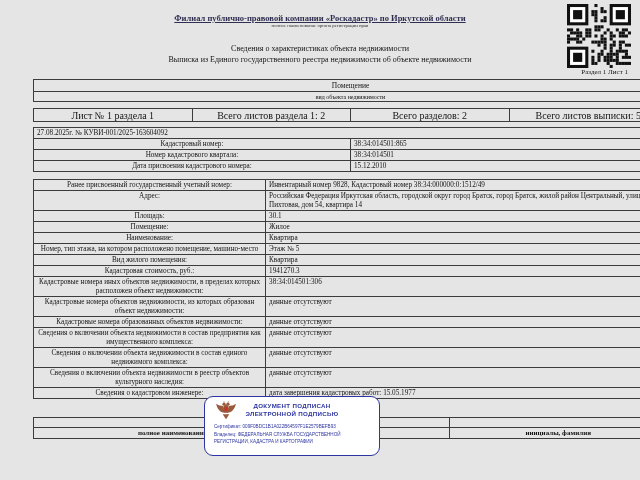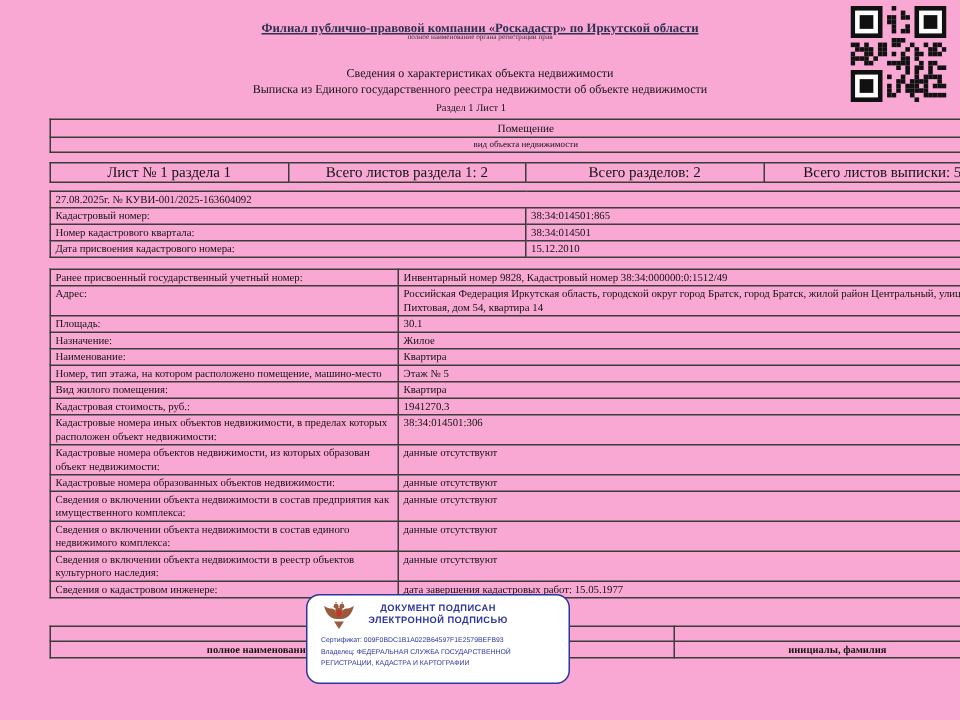--- a/index.html
+++ b/index.html
@@ -1,35 +1,35 @@
 <!DOCTYPE html>
 <html><head>
 <meta charset="utf-8">
 <style>
   html,body{margin:0;padding:0;background:#fff;}
-  .page{position:relative;width:640px;height:480px;background:#f9a8d4;overflow:hidden;
+  .page{position:relative;width:640px;height:480px;background:#e5e5e5;overflow:hidden;
         font-family:"Liberation Serif","DejaVu Serif",serif;color:#141414;}
   .center{text-align:center;}
   .org-name{padding-top:13px;font-size:8.5px;font-weight:bold;text-decoration:underline;color:#2f2f52;line-height:10px;}
   .org-caption{font-size:4.8px;color:#333;line-height:6px;}
   .doc-title{font-size:8px;line-height:10px;margin-top:1px;}
   .section-title{font-size:8px;line-height:10px;margin-top:15px;}
   .basis-line{font-size:7.8px;line-height:10px;margin:5px 8px 0 8px;text-align:left;}
-  .section-sheet{font-size:7px;line-height:9px;margin:3px 12px 0 0;text-align:center;}
+  .section-sheet{font-size:7px;line-height:9px;margin:3px 12px 0 0;text-align:right;}
   table{border-collapse:collapse;table-layout:fixed;width:635px;margin-left:33px;}
   td{border:1px solid #3c3c3c;font-size:7.2px;line-height:9px;padding:0.5px 3px;vertical-align:top;
      overflow:hidden;word-wrap:break-word;}
   .tblA{margin-top:2px;}
   .tblA .obj-type{text-align:center;font-size:7.5px;padding:1px 3px;}
   .tblA .obj-caption{text-align:center;font-size:6px;line-height:8px;}
   .tblB{margin-top:6px;}
   .tblB td{text-align:center;font-size:10px;padding:1.5px 3px;}
   .tblC{margin-top:5px;padding-left:40px;}
   .tblD{margin-top:7px;}
-  .label-cell{width:35.5%;}
+  .label-cell{width:35.5%;text-align:center;}
   .footer-wrap{position:relative;margin-top:18px;}
   .tblF td{font-size:7px;text-align:center;font-weight:bold;}
   .tblF .empty-row td{height:8px;}
   .tblF .c1{width:50%;}
   .tblF .c2{width:15.5%;}
   .tblF .c3{width:34.5%;}
   .qr{position:absolute;left:567px;top:4px;width:64px;height:64px;}
   .stamp{position:absolute;left:204px;top:-21px;width:176px;height:60px;background:#fff;
          border:1.6px solid #2d35a0;border-radius:9px;z-index:5;box-sizing:border-box;padding:3px 9px 2px 9px;}
   .stamp-head{position:relative;height:22px;}
@@ -234,21 +234,21 @@
         </tr>
         <tr>
           <td class="label-cell">Адрес:</td>
           <td>Российская Федерация Иркутская область, городской округ город Братск, город Братск, жилой район Центральный, улица Пихтовая, дом 54, квартира 14</td>
         </tr>
         <tr>
           <td class="label-cell">Площадь:</td>
           <td>30.1</td>
         </tr>
         <tr>
-          <td class="label-cell">Назначение:</td>
+          <td class="label-cell">Помещение:</td>
           <td>Жилое</td>
         </tr>
         <tr>
           <td class="label-cell">Наименование:</td>
           <td>Квартира</td>
         </tr>
         <tr>
           <td class="label-cell">Номер, тип этажа, на котором расположено помещение, машино-место</td>
           <td>Этаж № 5</td>
         </tr>

